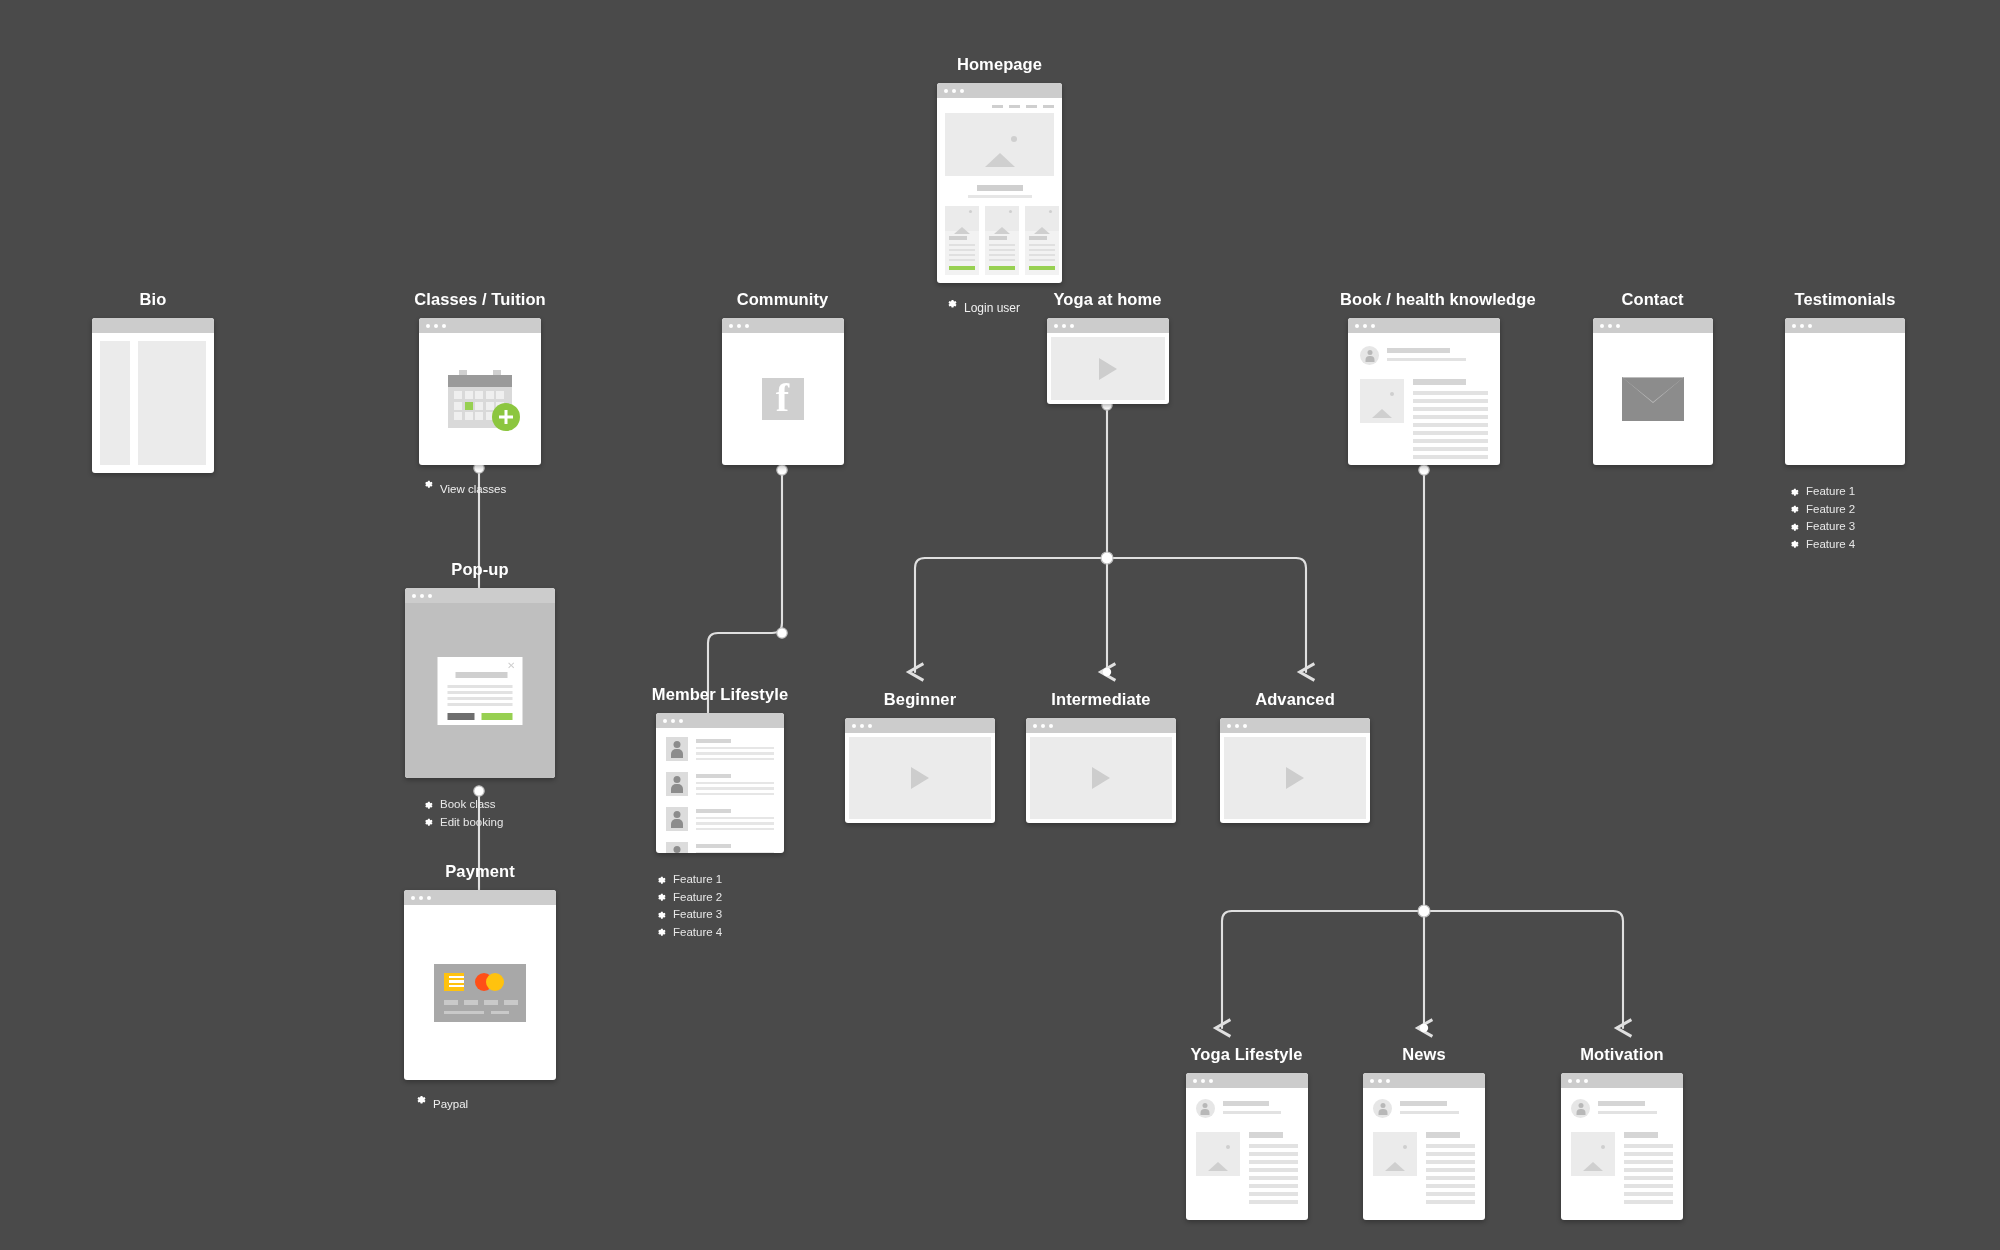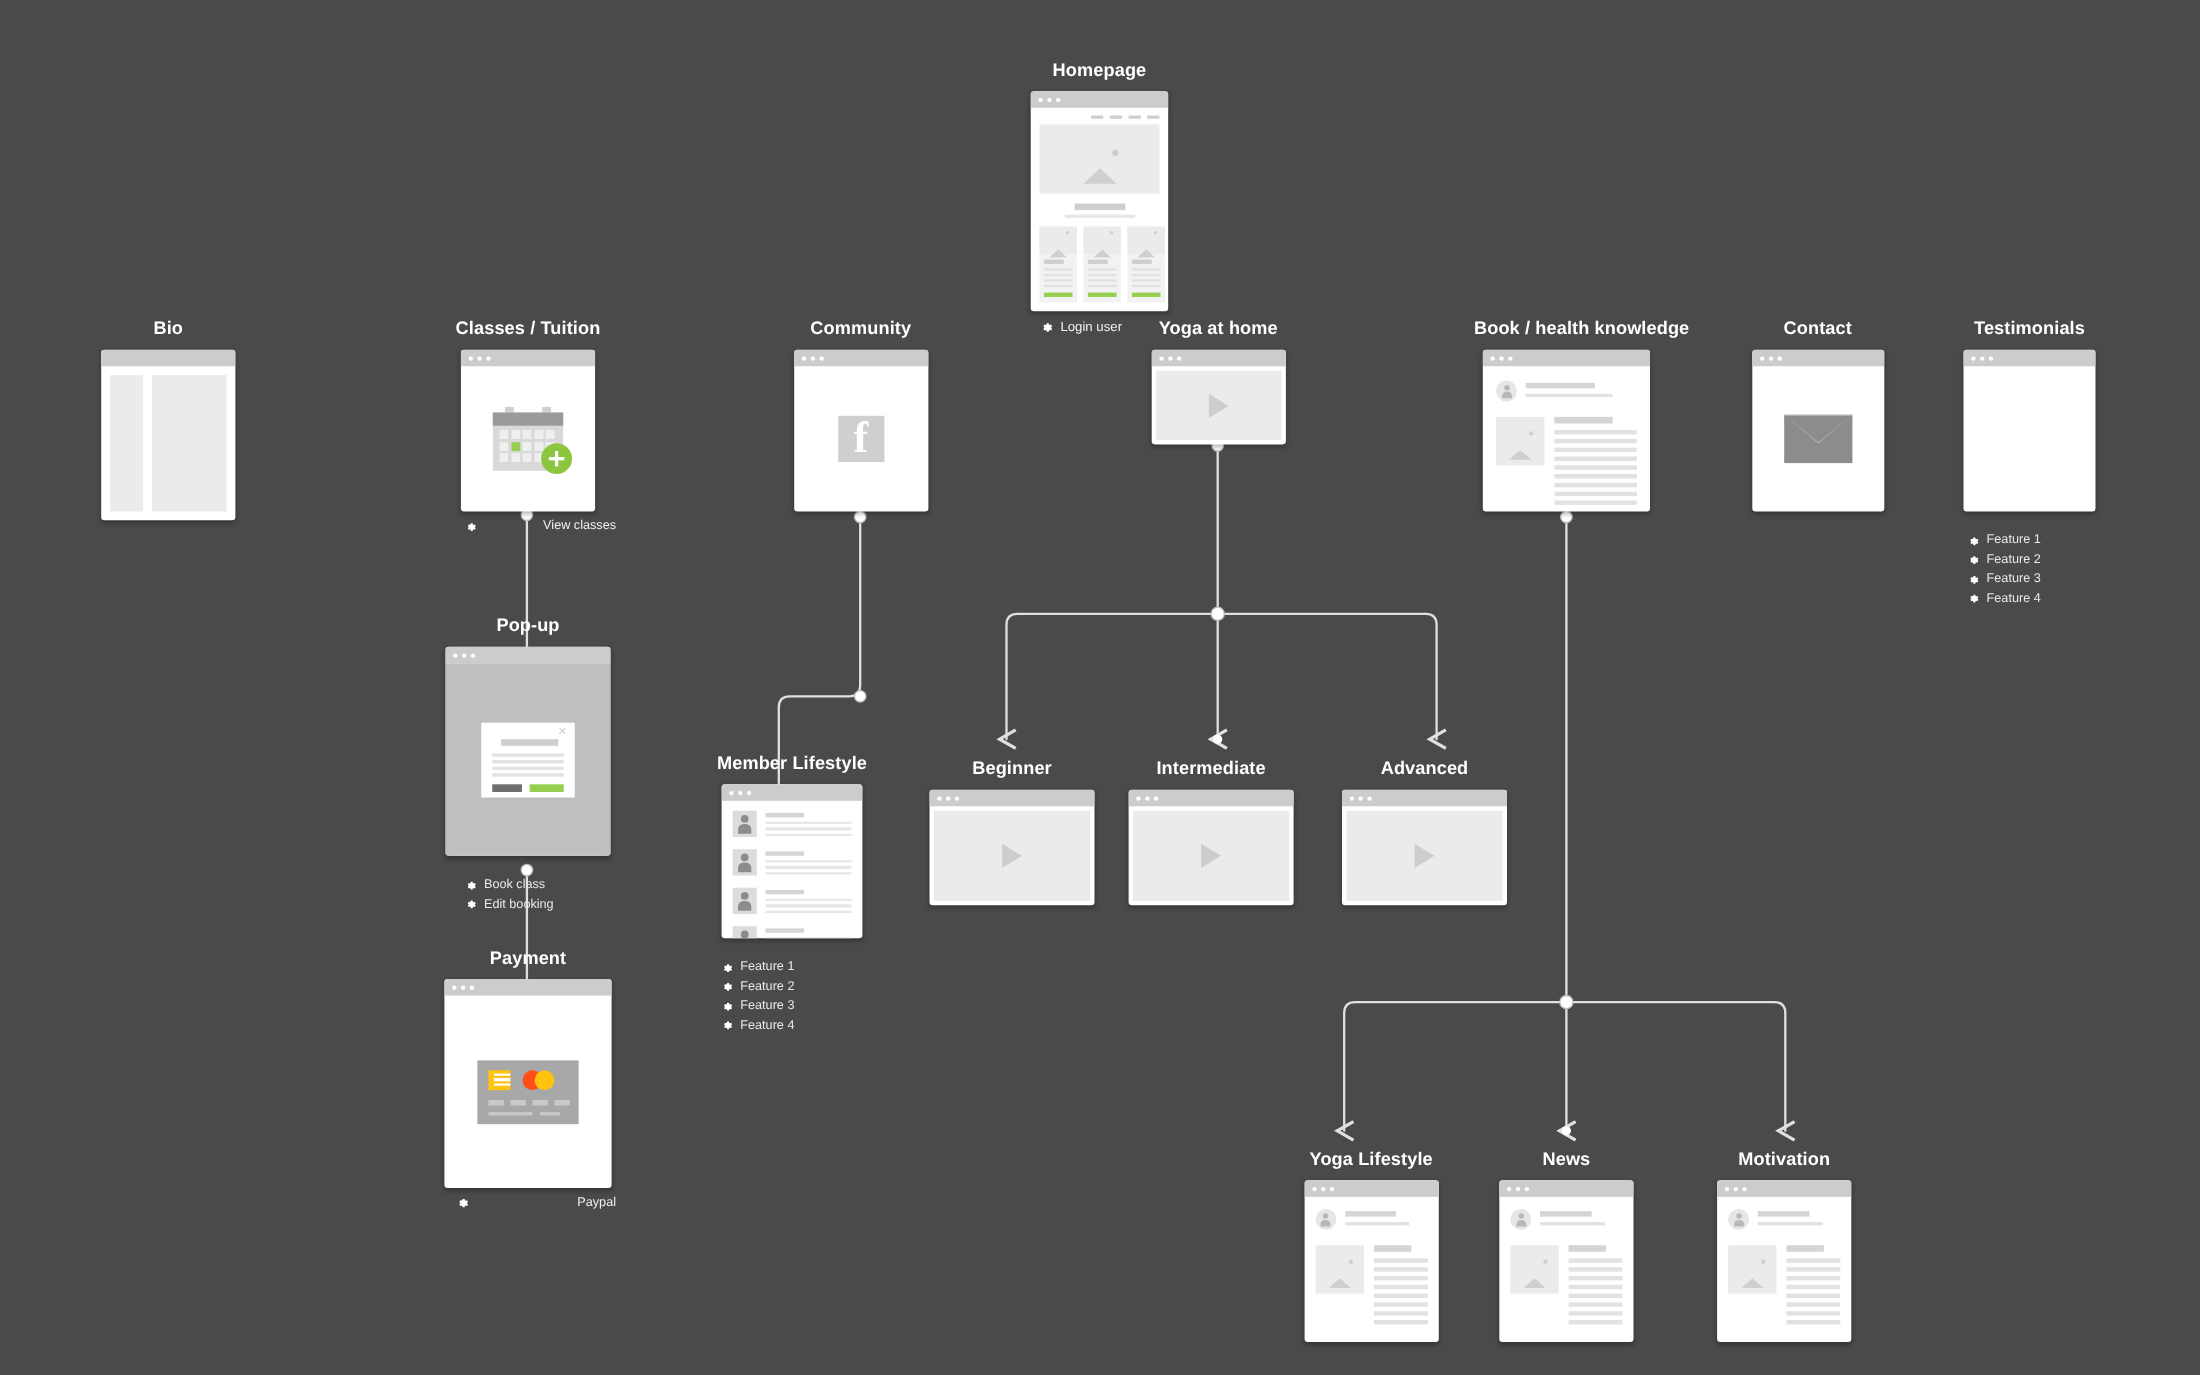--- a/index.html
+++ b/index.html
@@ -152,22 +152,22 @@
   .card .nums i { width:14px;height:5px;background:#c9c9c9;display:block; }
   .card .sig { position:absolute; left:10px; top:47px; display:flex; gap:7px; }
   .card .sig i { height:3px;background:#c9c9c9;display:block; }
   .card .sig i:nth-child(1){width:40px;} .card .sig i:nth-child(2){width:18px;}
 
   
   .flist { margin-top:20px; }
   .fitem { display:flex; align-items:center; gap:7px; margin-bottom:5.5px; }
   .fitem .gear { width:11px; height:11px; flex:0 0 auto; }
   .fitem .ftext { color:#e8e8e8; font-size:11.5px; white-space:nowrap; }
-  .inline-action { display:flex; align-items:center; gap:7px; margin-top:7px;justify-content:space-between; }
-  .inline-action .ftext { color:#f0f0f0; font-size:12px; white-space:nowrap; }
+  .inline-action { display:flex; align-items:center; gap:7px; margin-top:7px; }
+  .inline-action .ftext { color:#f0f0f0; font-size:12px; white-space:nowrap;margin-top:11px; }
 </style>
 </head>
 <body>
 
 <div id="stage">
 
   <svg id="wires" viewBox="0 0 2000 1250">
     <defs>
       <marker id="arw" markerWidth="10" markerHeight="10" refX="5" refY="5" orient="auto">
         <path d="M1,1 L5,8 L9,1" fill="none" stroke="#e0e0e0" stroke-width="1.4"></path>

